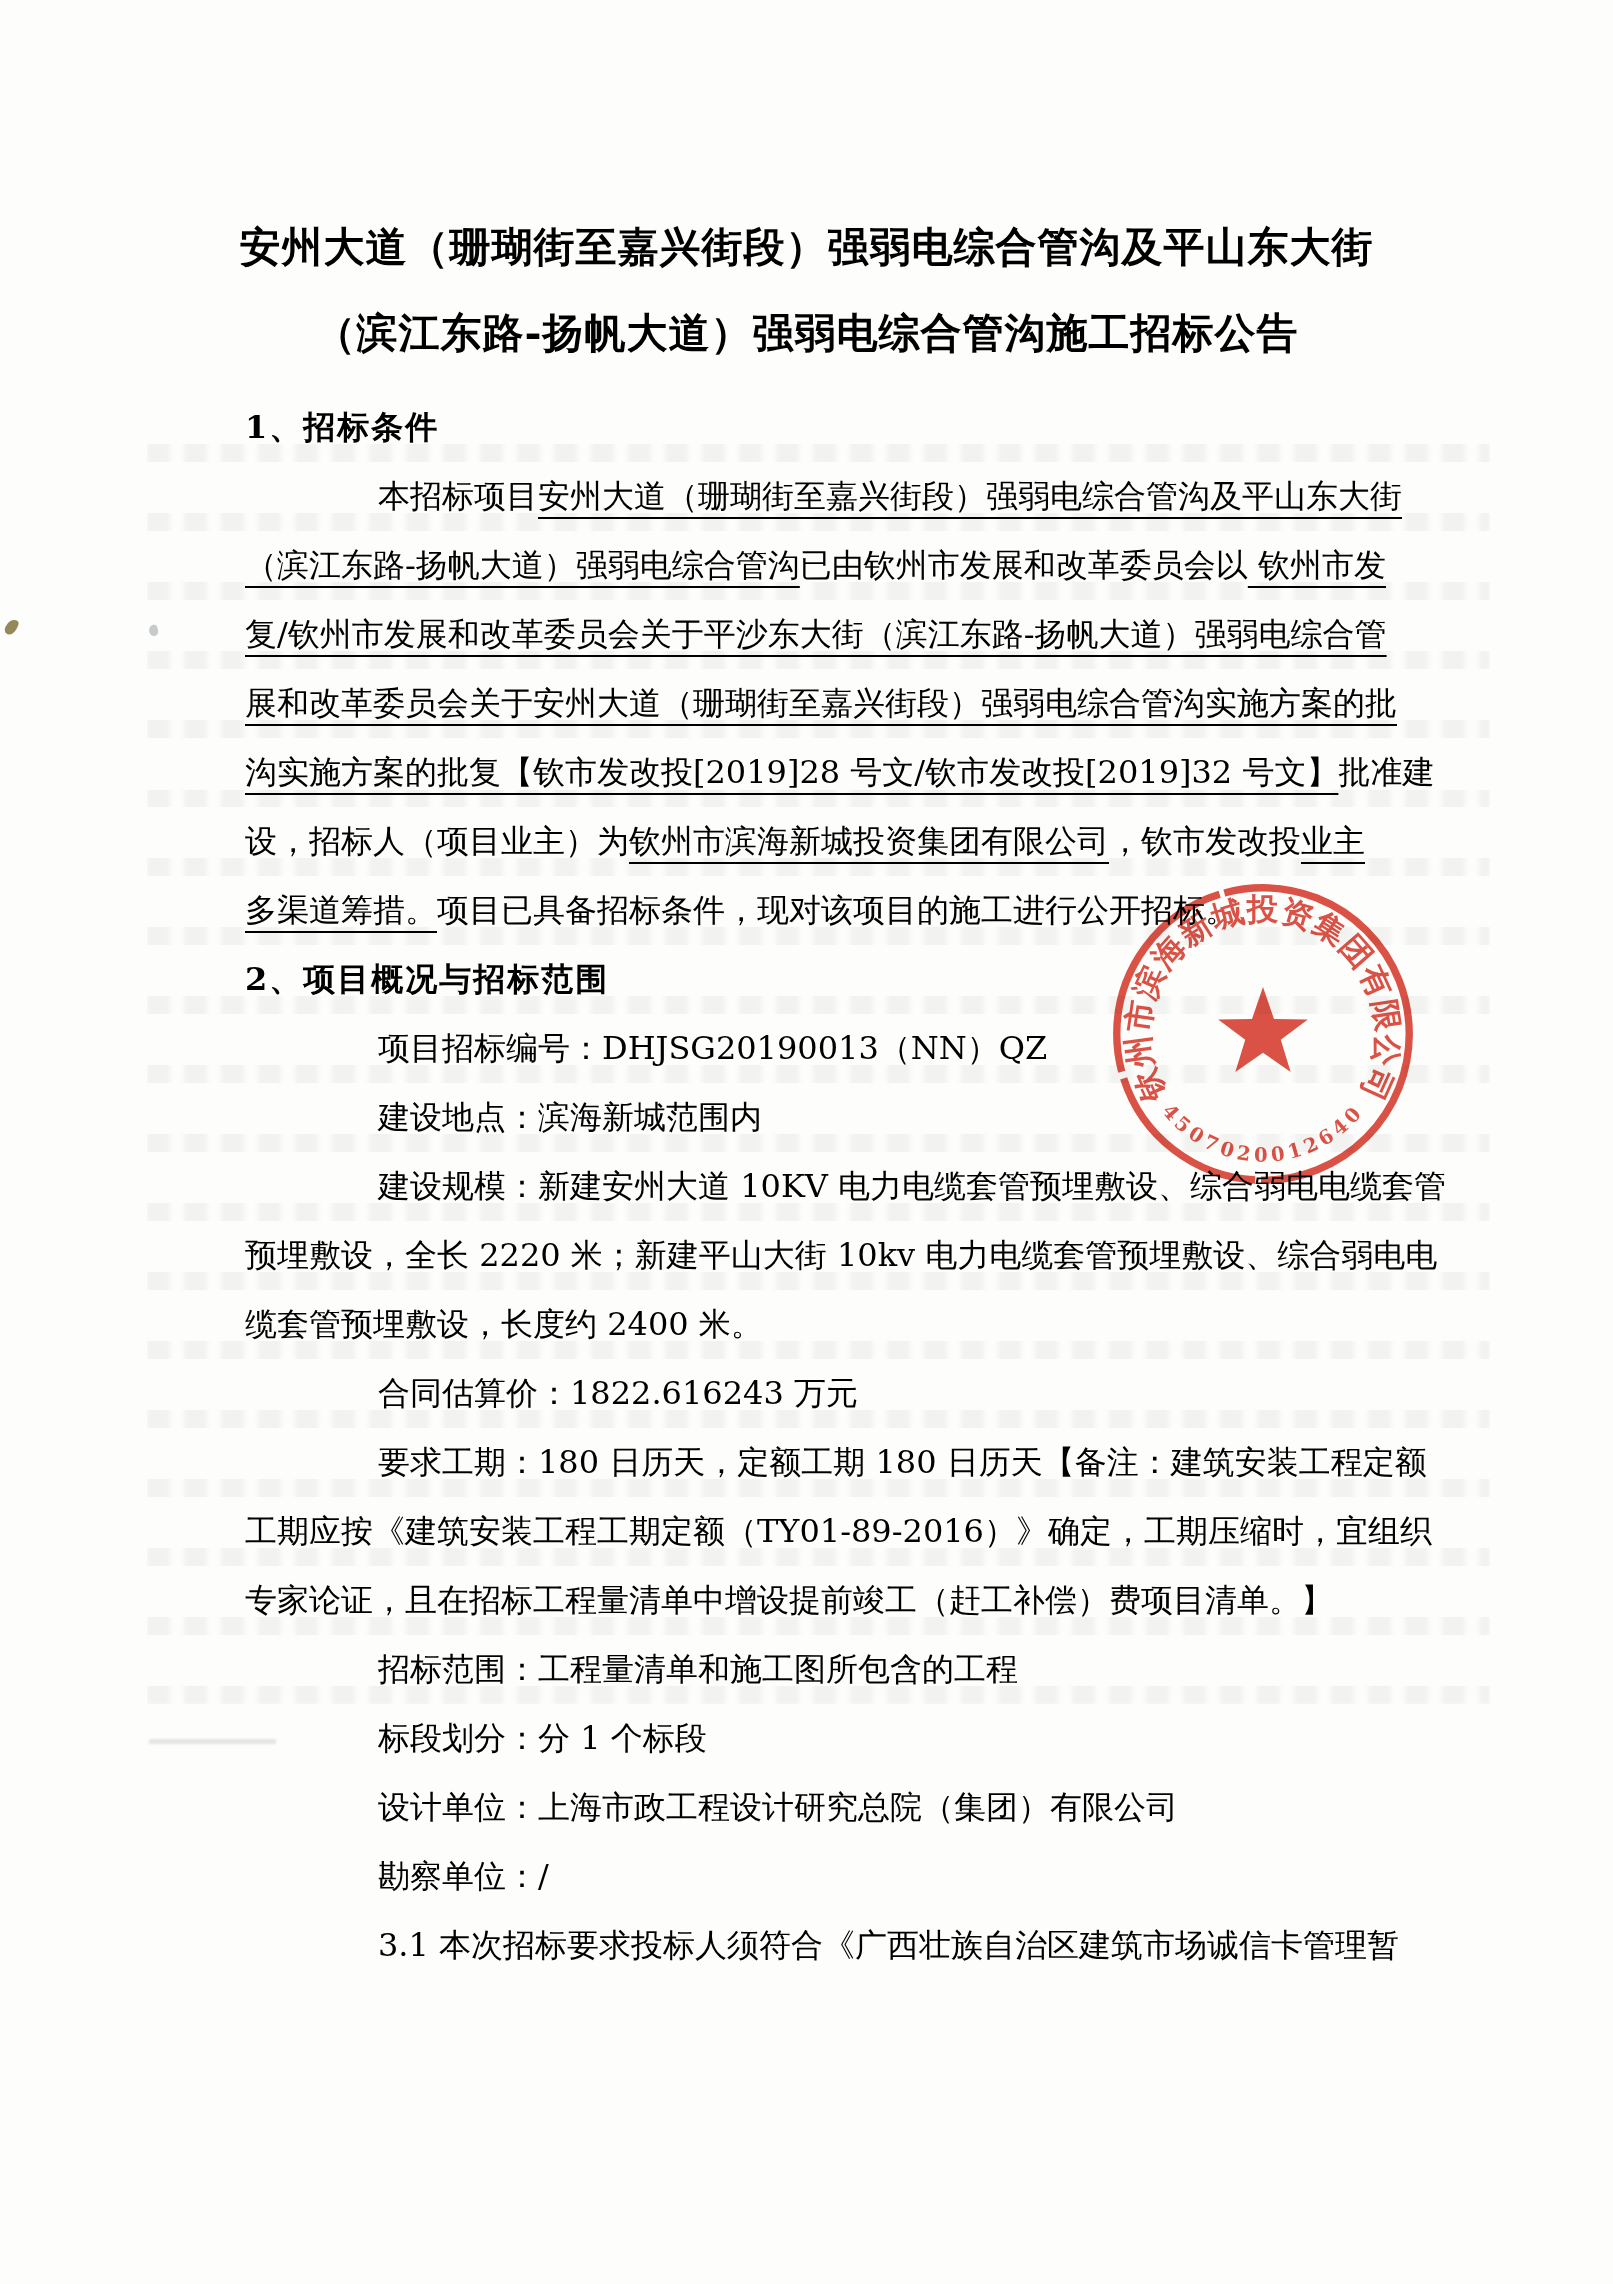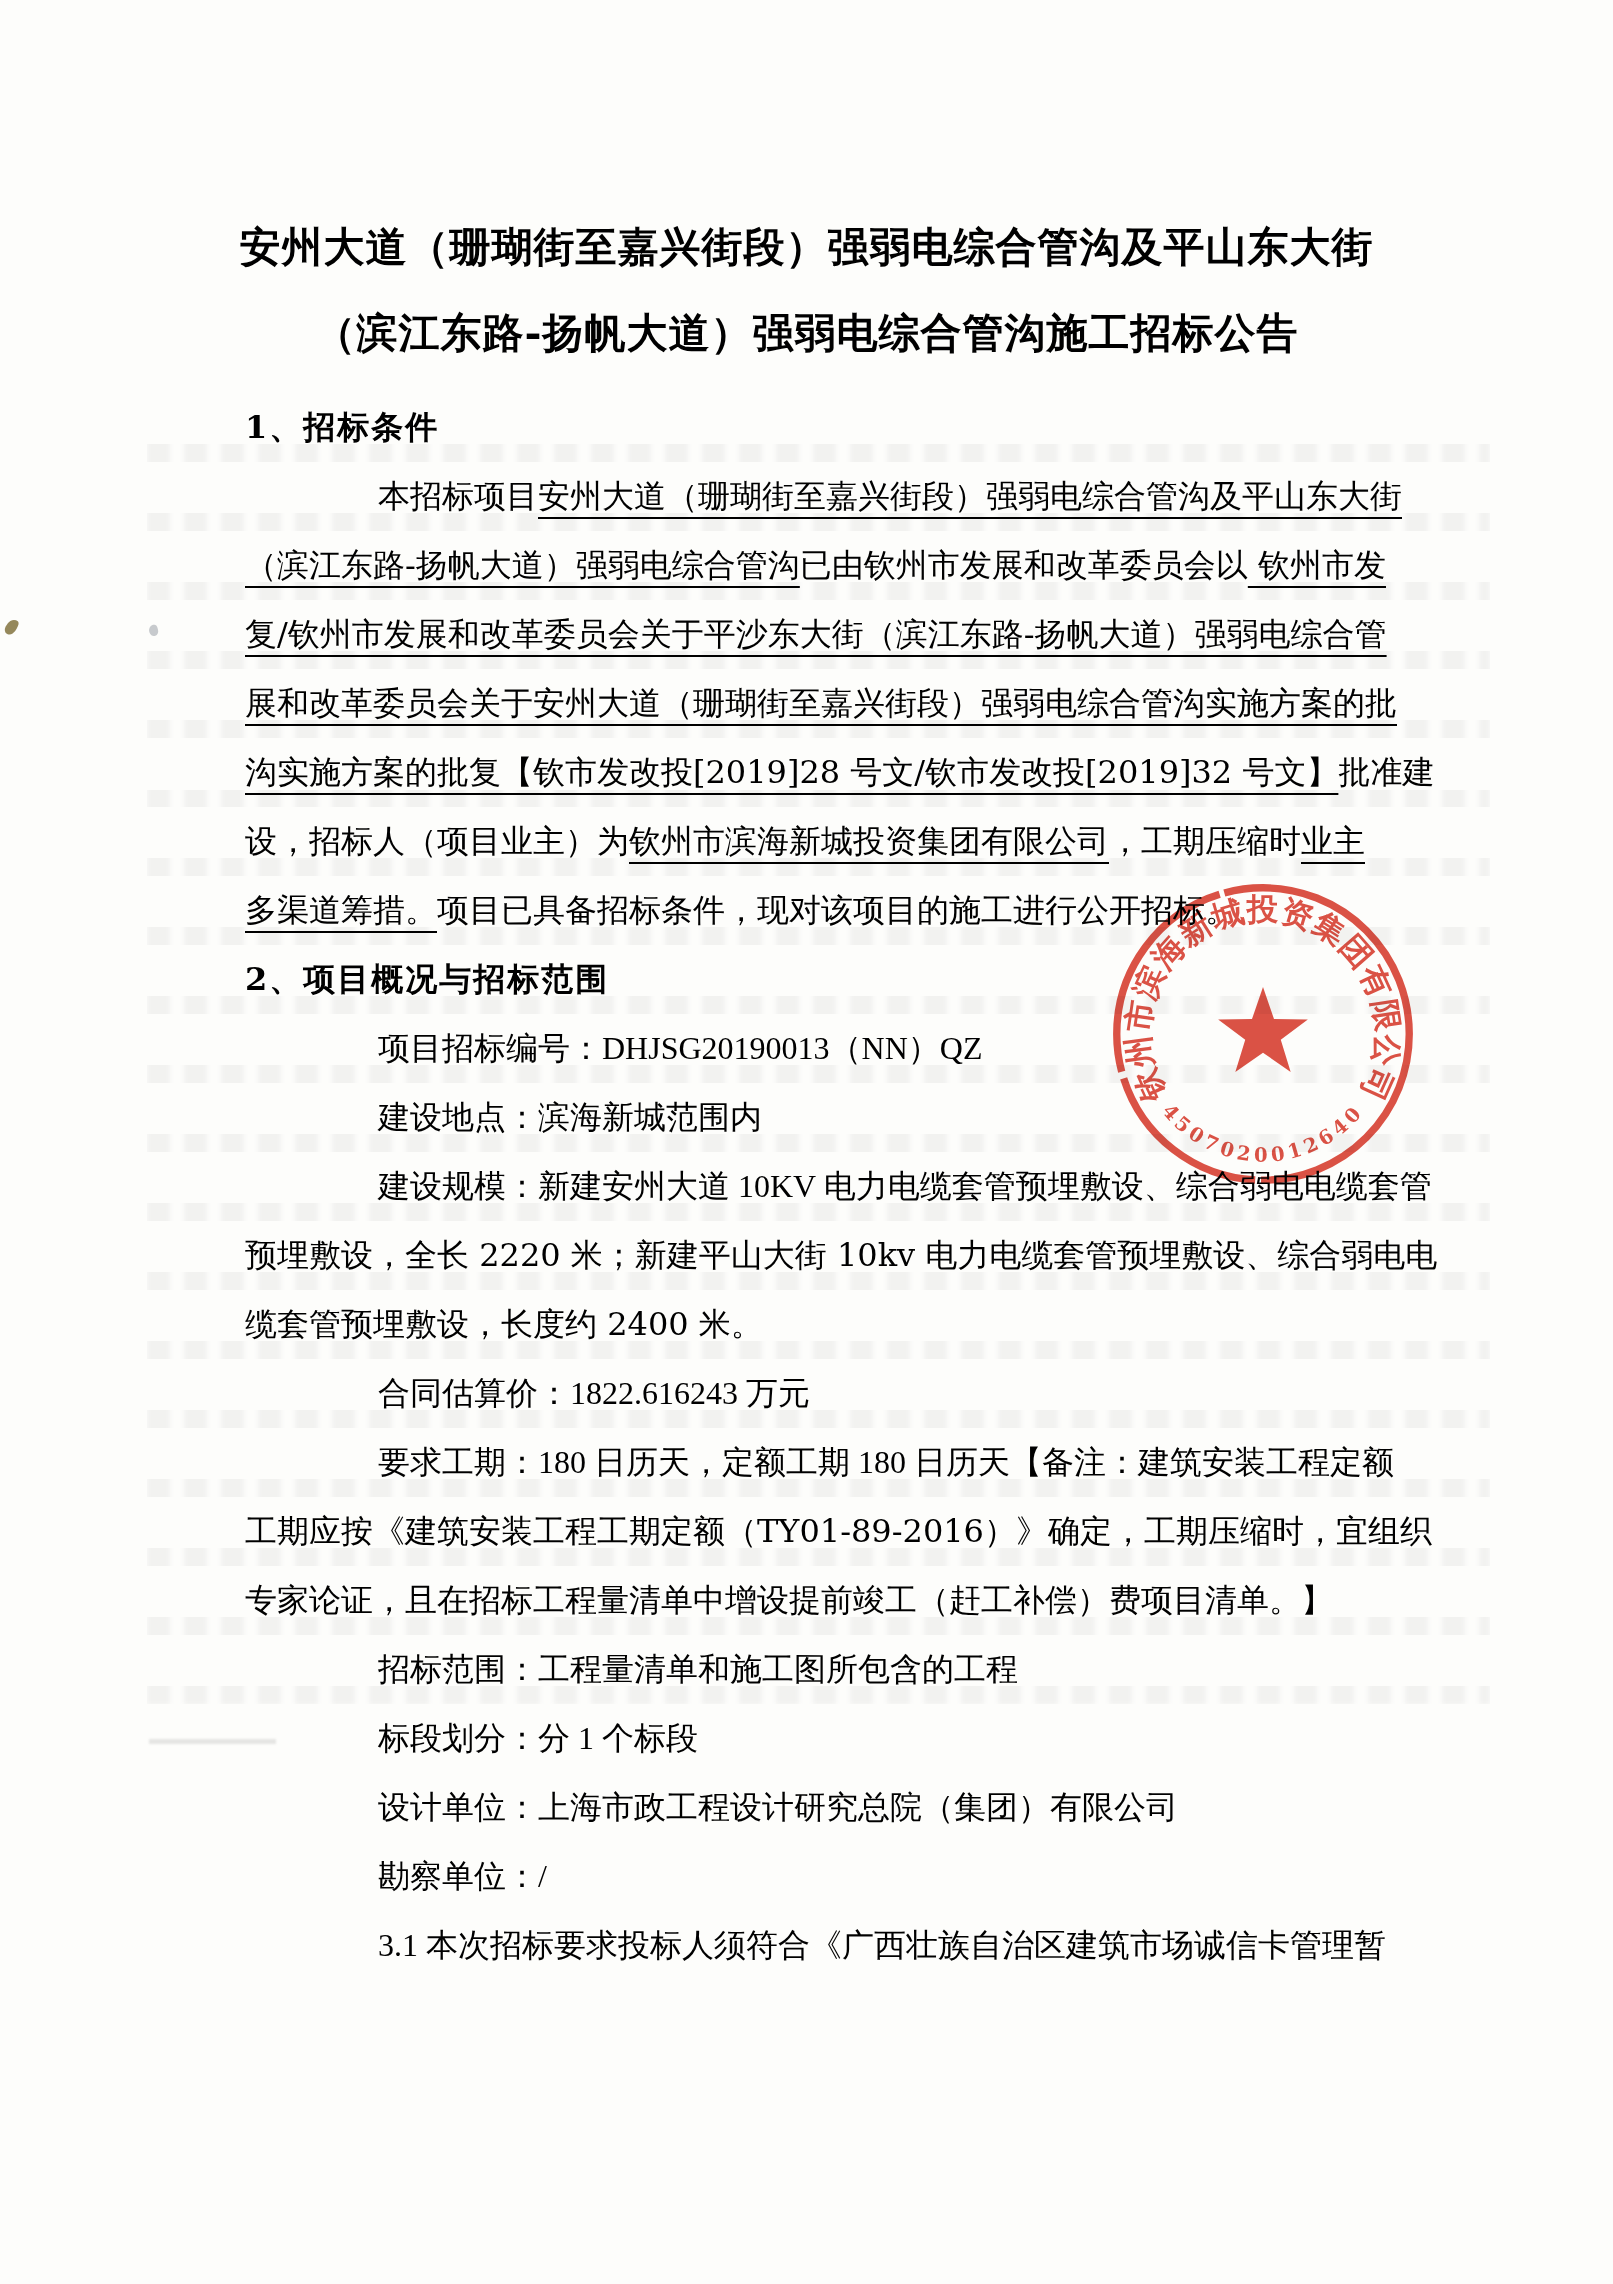--- a/index.html
+++ b/index.html
@@ -45,21 +45,21 @@
     left: 245px; top: 393px;
     width: 1225px;
   }
   .line {
     height: 69px;
     line-height: 69px;
     font-size: 32px;
     white-space: pre;
   }
   .line.h { font-weight: 600; letter-spacing: 2px; }
-  .line.p, .line.d { padding-left: 133px; font-family: Liberation Serif, serif; }
+  .line.p, .line.d { padding-left: 133px; }
   .u {
     text-decoration-line: underline;
     text-decoration-thickness: 2.4px;
     text-underline-offset: 9.8px;
   }
   .seal {
     position: absolute;
     left: 1104px; top: 875px;
     width: 318px; height: 318px;
     mix-blend-mode: multiply;
@@ -102,21 +102,21 @@
 
   <div class="title-line" id="title-line-2">（滨江东路-扬帆大道）强弱电综合管沟施工招标公告</div>
 
   <div class="doc">
       <div class="line h"><span>1、招标条件</span></div>
       <div class="line p"><span>本招标项目</span><span class="u">安州大道（珊瑚街至嘉兴街段）强弱电综合管沟及平山东大街</span></div>
       <div class="line c"><span class="u">（滨江东路-扬帆大道）强弱电综合管沟</span><span>已由钦州市发展和改革委员会以</span><span class="u"> 钦州市发</span></div>
       <div class="line c"><span class="u">复/钦州市发展和改革委员会关于平沙东大街（滨江东路-扬帆大道）强弱电综合管</span></div>
       <div class="line c"><span class="u">展和改革委员会关于安州大道（珊瑚街至嘉兴街段）强弱电综合管沟实施方案的批</span></div>
       <div class="line c"><span class="u">沟实施方案的批复【钦市发改投[2019]28 号文/钦市发改投[2019]32 号文】</span><span>批准建</span></div>
-      <div class="line c"><span>设，招标人（项目业主）为</span><span class="u">钦州市滨海新城投资集团有限公司</span><span>，工期压缩时</span><span class="u">业主</span></div>
+      <div class="line c"><span>设，招标人（项目业主）为</span><span class="u">钦州市滨海新城投资集团有限公司</span><span>，钦市发改投</span><span class="u">业主</span></div>
       <div class="line c"><span class="u">多渠道筹措。</span><span>项目已具备招标条件，现对该项目的施工进行公开招标。</span></div>
       <div class="line h"><span>2、项目概况与招标范围</span></div>
       <div class="line d"><span>项目招标编号：DHJSG20190013（NN）QZ</span></div>
       <div class="line d"><span>建设地点：滨海新城范围内</span></div>
       <div class="line d"><span>建设规模：新建安州大道 10KV 电力电缆套管预埋敷设、综合弱电电缆套管</span></div>
       <div class="line c"><span>预埋敷设，全长 2220 米；新建平山大街 10kv 电力电缆套管预埋敷设、综合弱电电</span></div>
       <div class="line c"><span>缆套管预埋敷设，长度约 2400 米。</span></div>
       <div class="line d"><span>合同估算价：1822.616243 万元</span></div>
       <div class="line d"><span>要求工期：180 日历天，定额工期 180 日历天【备注：建筑安装工程定额</span></div>
       <div class="line c"><span>工期应按《建筑安装工程工期定额（TY01-89-2016）》确定，工期压缩时，宜组织</span></div>

